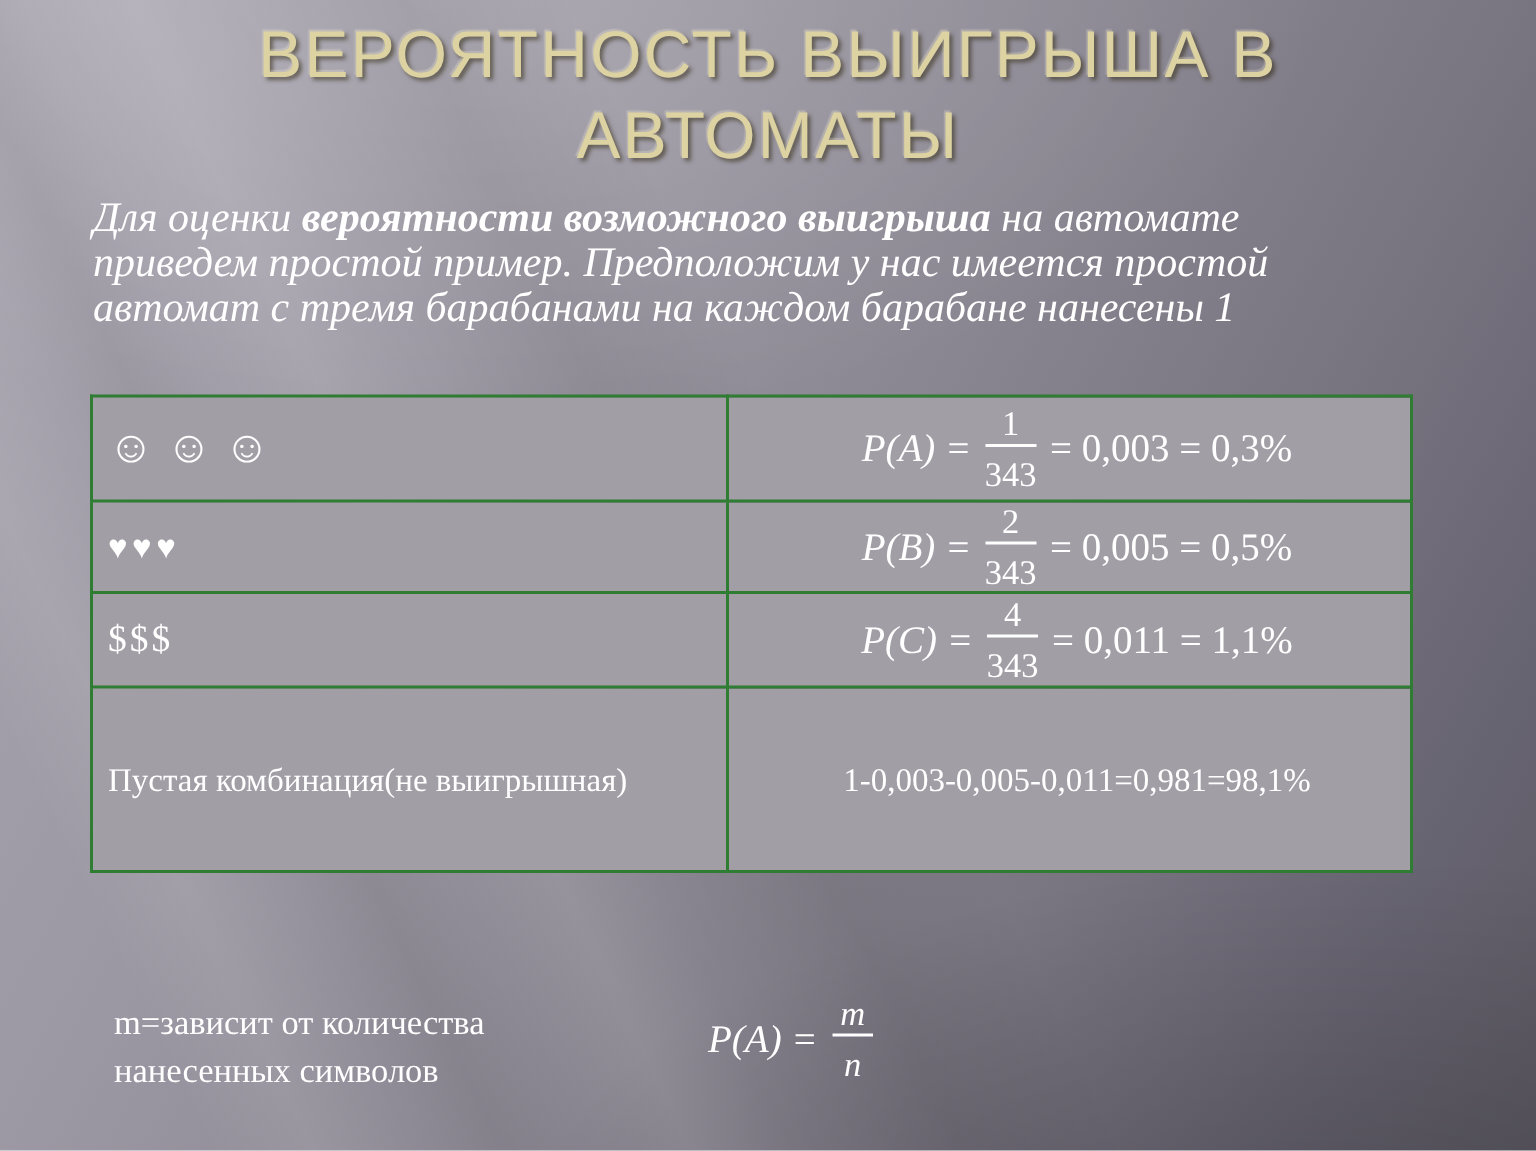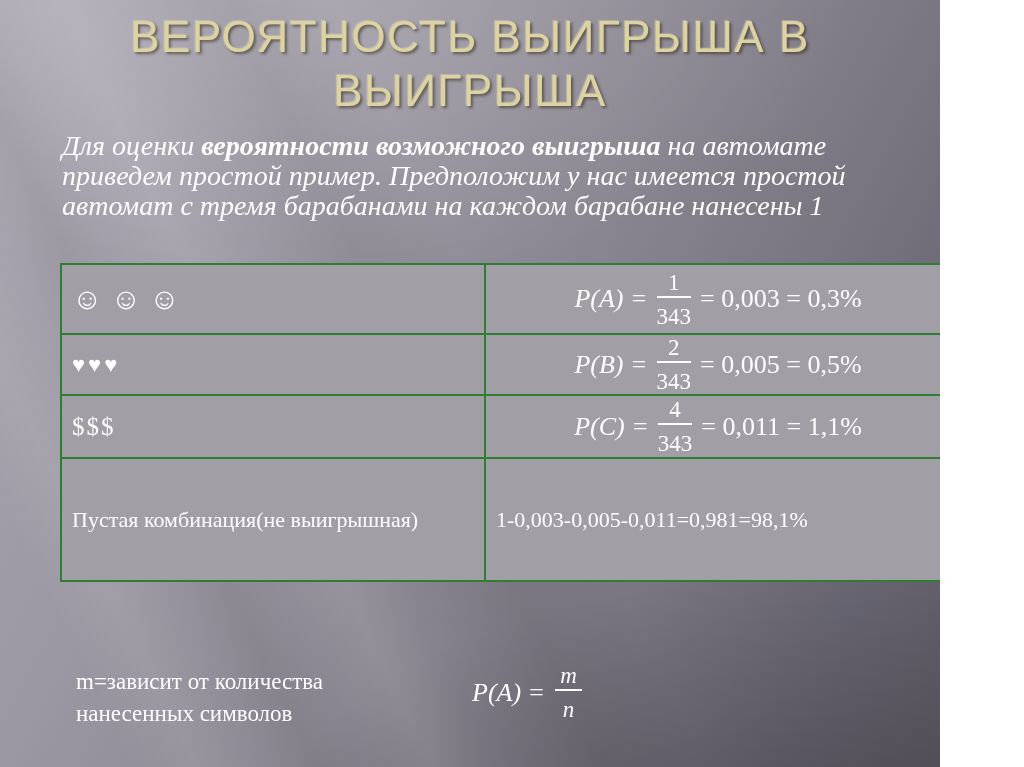--- a/index.html
+++ b/index.html
@@ -1,18 +1,18 @@
 <!DOCTYPE html>
 <html><head>
 <meta charset="utf-8">
 <style>
   html,body{margin:0;padding:0;}
   .slide{
     position:relative;
-    width:940px;height:767px;
+    width:1024px;height:767px;
     overflow:hidden;
     font-family:"Liberation Serif","DejaVu Sans",serif;
     background:linear-gradient(118deg,#aba7b2 0%,#9c98a3 30%,#8b8792 52%,#787480 72%,#676471 88%,#5d5a64 100%);
   }
   .bg-sheen{
     position:absolute;inset:0;pointer-events:none;
     background:
       radial-gradient(1000px 480px at 28% 0%, rgba(255,255,255,0.14), rgba(255,255,255,0) 60%),
       radial-gradient(900px 420px at 90% 110%, rgba(0,0,0,0.20), rgba(0,0,0,0) 65%);
   }
@@ -60,21 +60,21 @@
   .hdr{font-size:22px;}
   .combo-smiley{font-size:30px;letter-spacing:8px;}
   .combo-heart{font-size:22px;letter-spacing:3px;}
   .combo-dollar{font-size:25px;letter-spacing:2px;}
   .combo-text{font-size:22px;}
   .eq{display:inline-flex;align-items:center;justify-content:center;gap:9px;font-size:26px;}
   .eq .lhs{font-style:italic;}
   .frac{display:inline-block;text-align:center;font-size:23px;line-height:25px;}
   .frac .num{display:block;padding:0 5px 1px 5px;border-bottom:2px solid #ffffff;}
   .frac .den{display:block;padding-top:6px;}
-  td.c-last{vertical-align:top;text-align:left;padding:32px 0 0 8px;font-size:22px;}
+  td.c-last{vertical-align:top;text-align:center;padding:32px 0 0 8px;font-size:22px;}
   .footer-left{
     position:absolute;left:76px;top:666px;
     color:#ffffff;font-size:23px;line-height:32px;
   }
   .footer-center{
     position:absolute;left:472px;top:655px;height:75px;
     display:flex;align-items:center;gap:10px;
     color:#ffffff;font-size:26px;
   }
   .footer-center .lhs{font-style:italic;}
@@ -93,21 +93,21 @@
 </style>
 </head>
 <body>
 
 <div class="slide">
   <div class="bg-sheen"></div>
   <div class="bg-streaks"></div>
 
   <div class="title">
     <div>ВЕРОЯТНОСТЬ ВЫИГРЫША В</div>
-    <div>ВЫИГРЫША</div>
+    <div>АВТОМАТЫ</div>
   </div>
 
   <div class="intro">
     <div class="line"><span>Для оценки </span><span class="b">вероятности возможного выигрыша</span><span> на автомате</span></div>
     <div class="line">приведем простой пример. Предположим у нас имеется простой</div>
     <div class="line">автомат с тремя барабанами на каждом барабане нанесены 1</div>
   </div>
 
   <table class="ptable">
     <colgroup>

